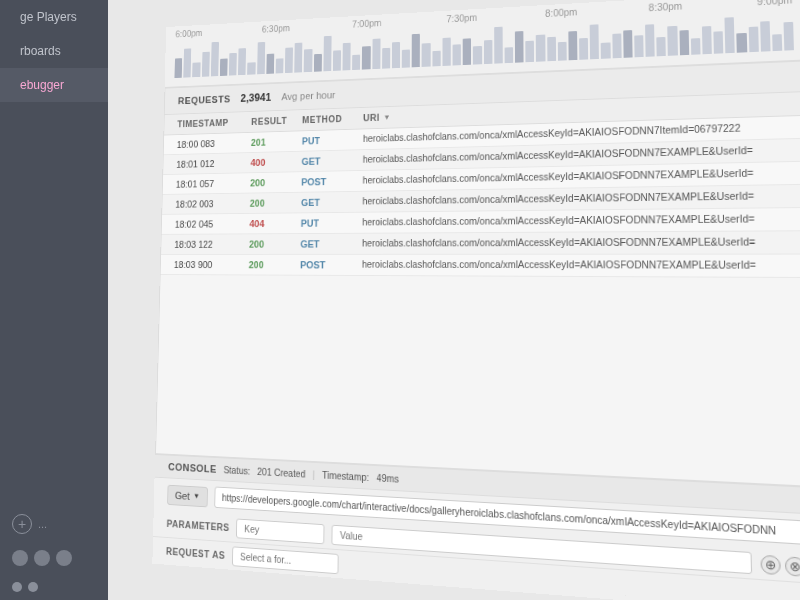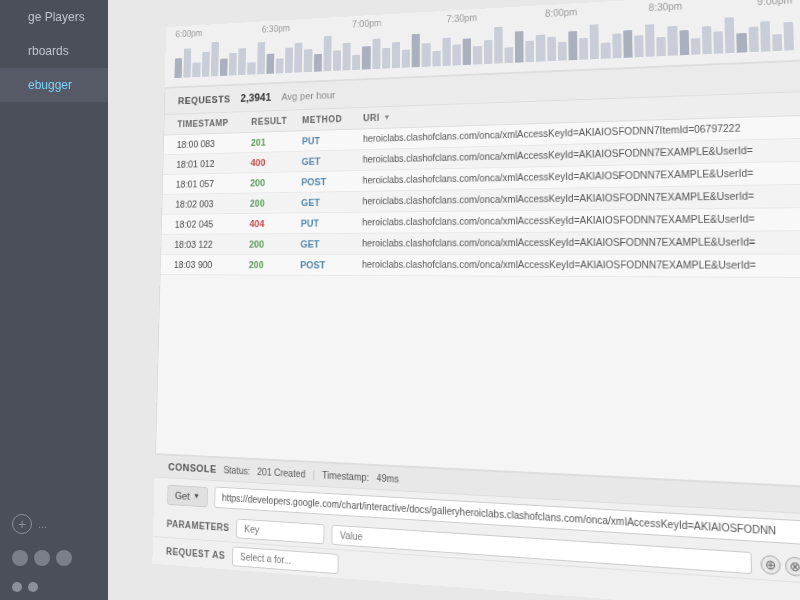--- a/index.html
+++ b/index.html
@@ -15,27 +15,27 @@
     
     .sidebar {
       width: 108px;
       height: 600px;
       background: #4a4f5a;
       display: flex;
       flex-direction: column;
       flex-shrink: 0;
     }
     .sidebar-item {
-      padding: 10px 28px;
+      padding: 10px 20px;
       color: #c0c4cc;
       font-size: 12px;
       cursor: pointer;
       white-space: nowrap;
     }
-    .sidebar-item.active { color: #7dd3fc; background: #555a66; }
+    .sidebar-item.active { color: #f9a8d4; background: #555a66; }
     .sidebar-header {
       padding: 10px 12px;
       color: #8a8f9a;
       font-size: 11px;
       font-weight: 600;
       letter-spacing: 0.5px;
     }
     .sidebar-icon-row {
       display: flex;
       gap: 6px;

